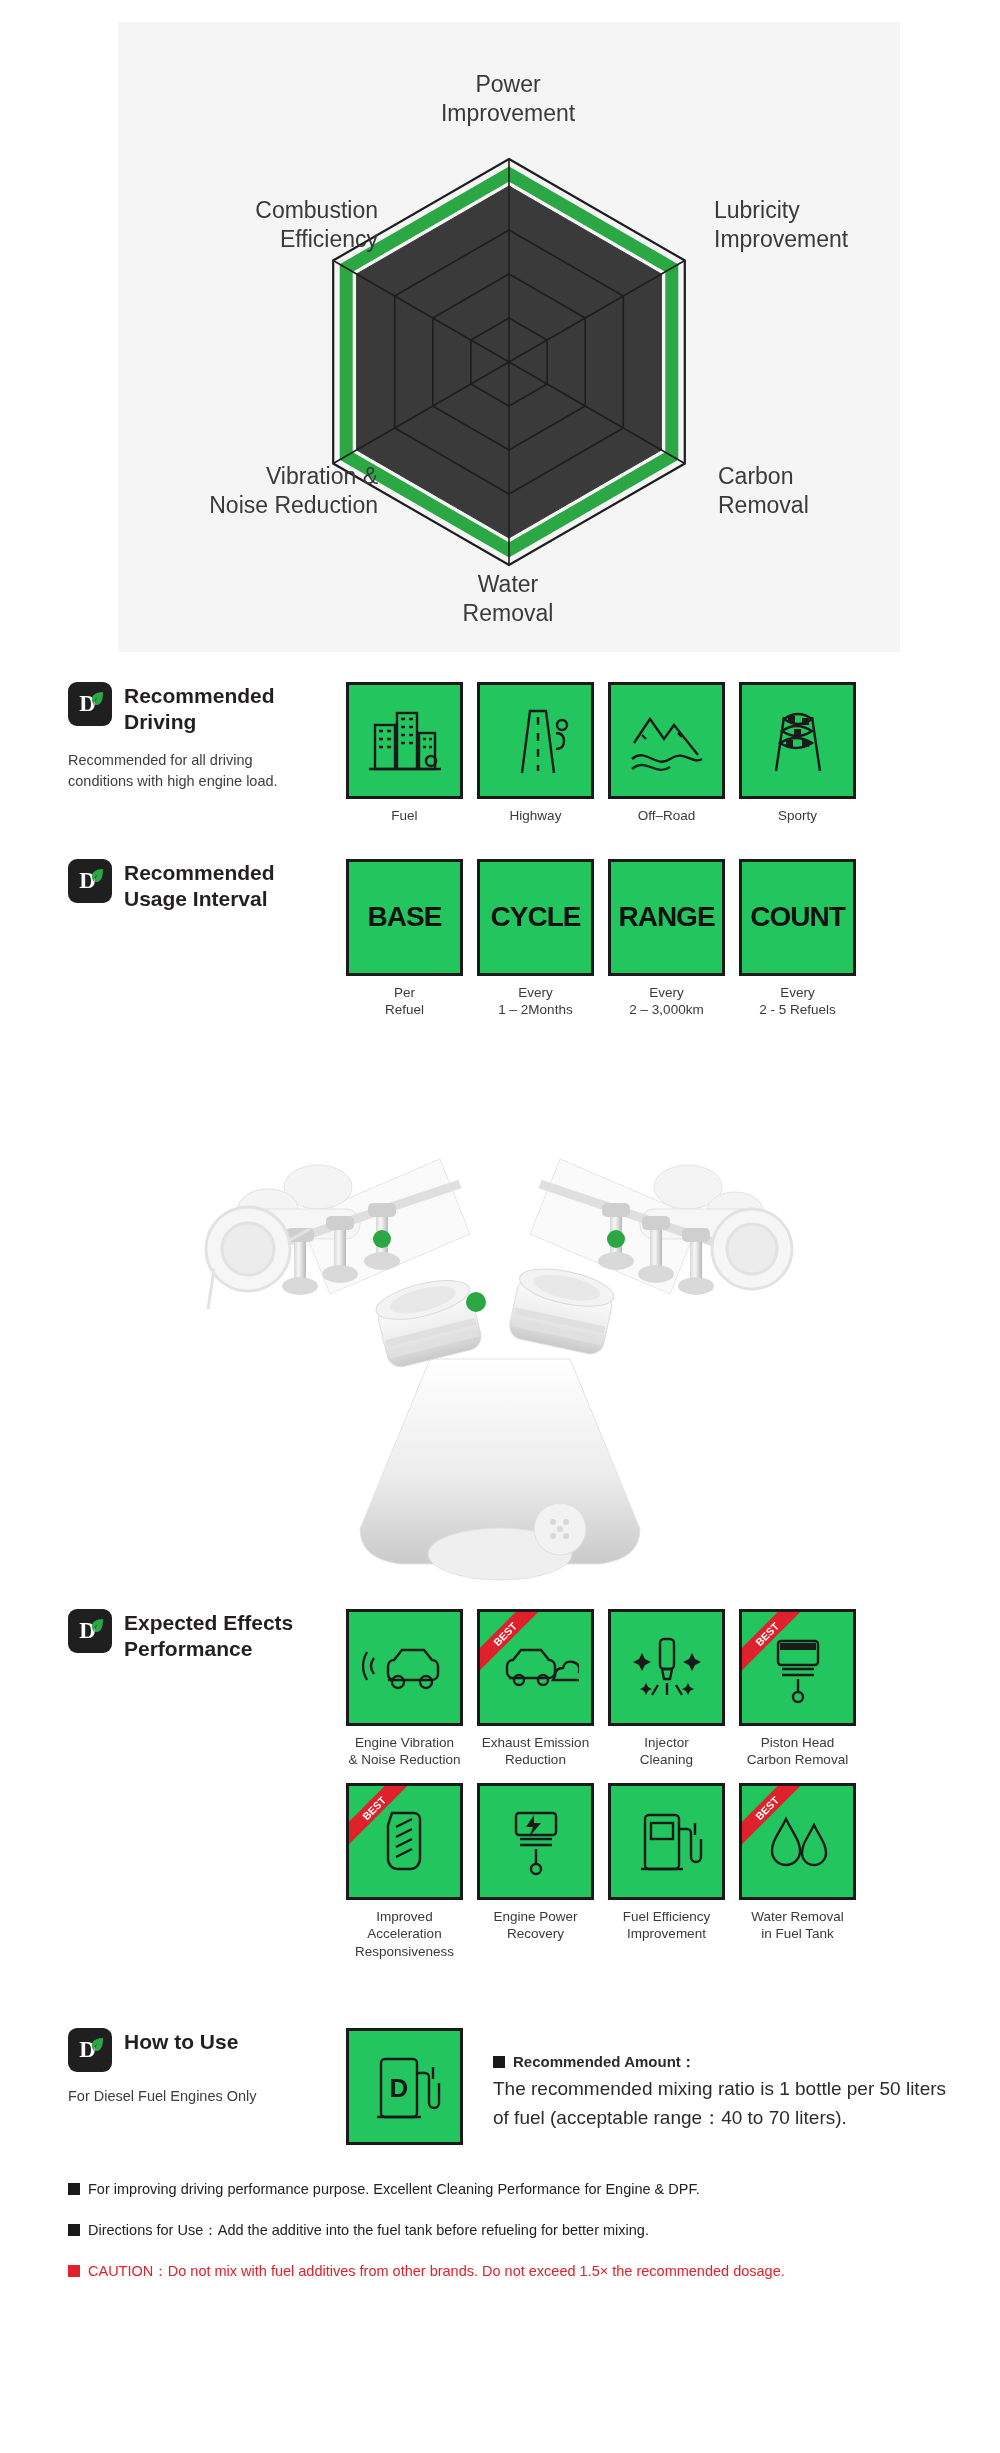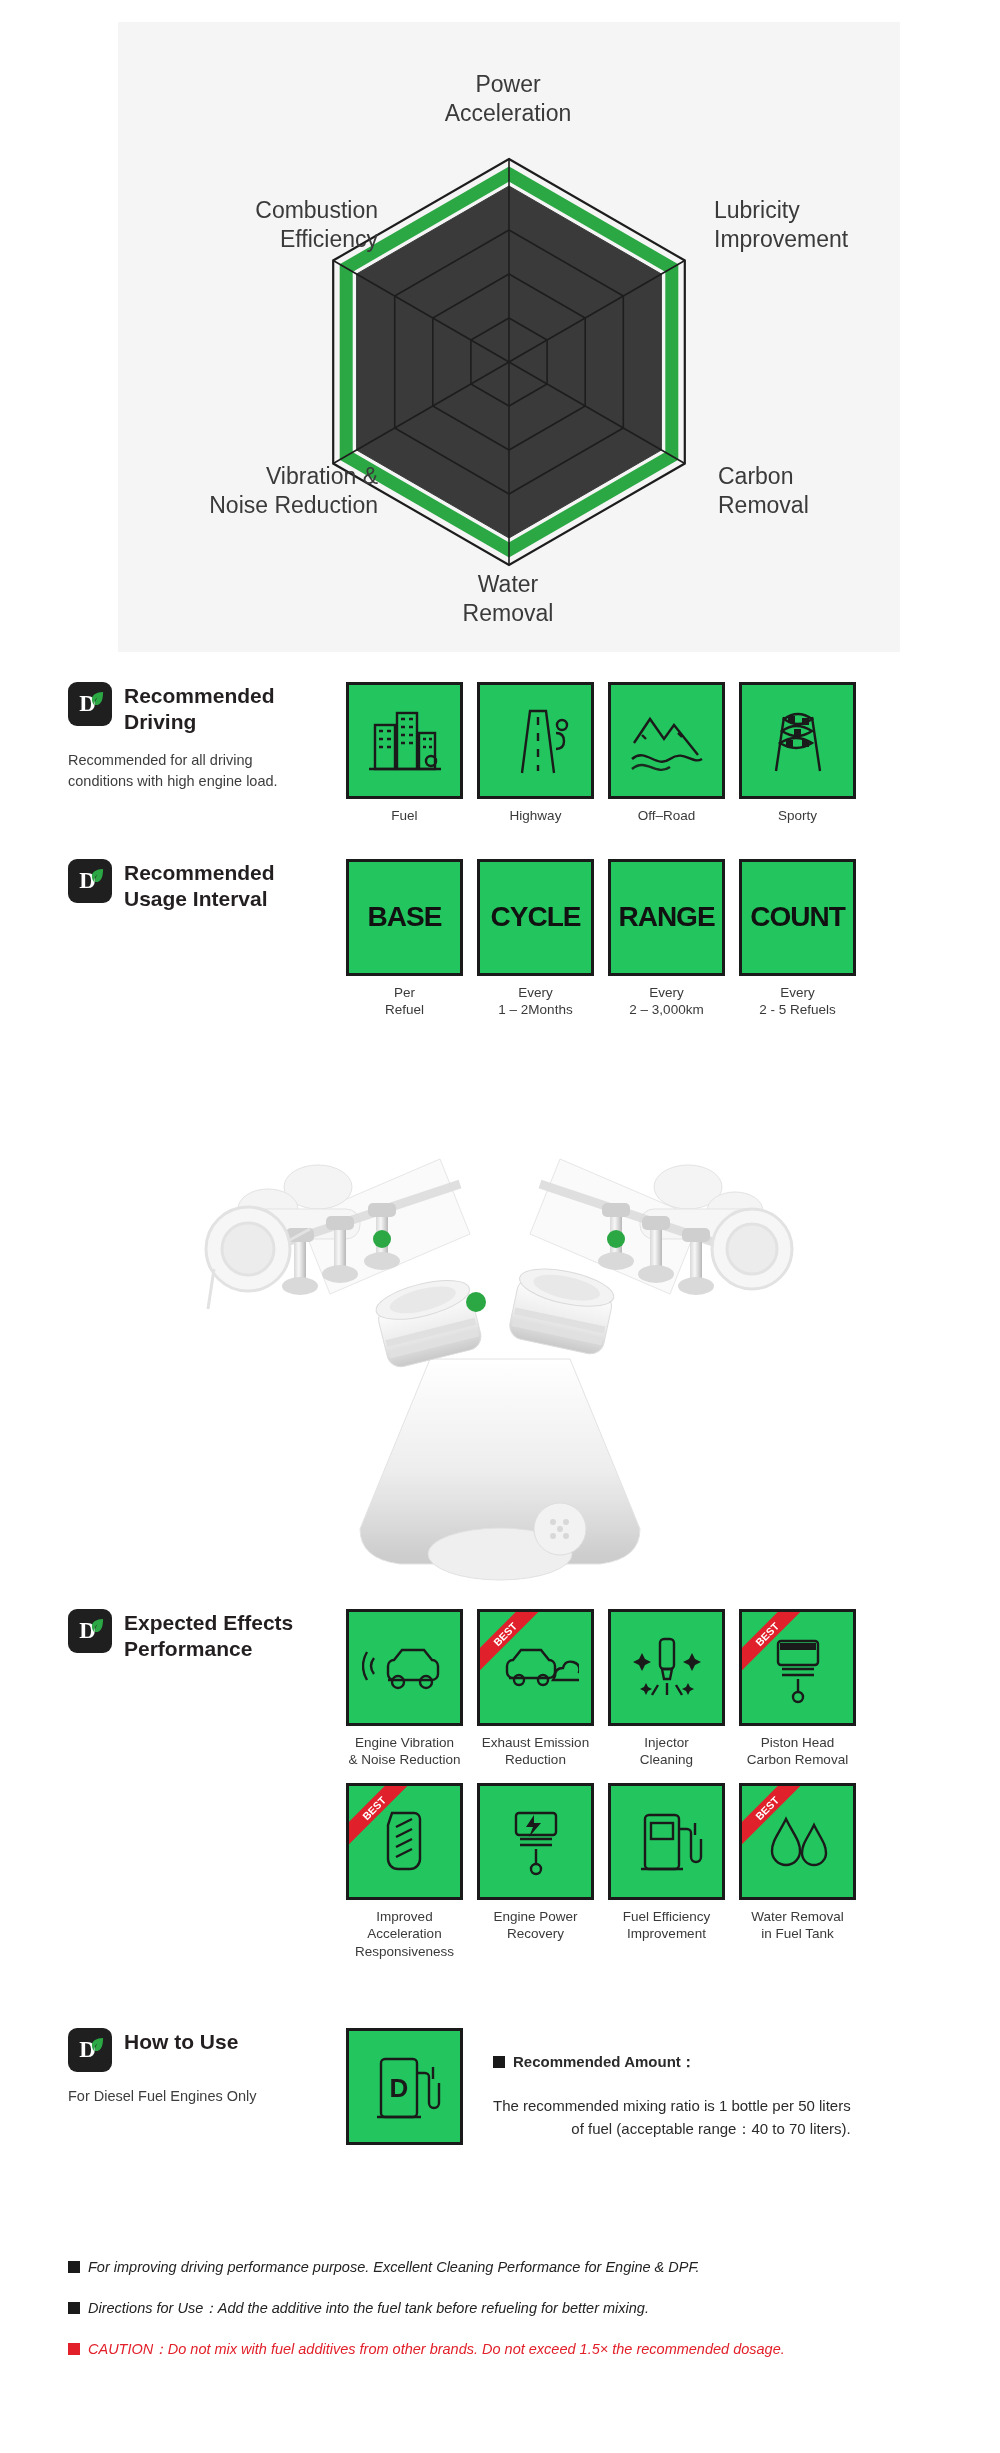--- a/index.html
+++ b/index.html
@@ -177,27 +177,26 @@
     color: #2b2b2b;
   }
   .bullet-sq {
     display: inline-block;
     width: 12px; height: 12px;
     background: #1a1a1a;
     margin-right: 8px;
     vertical-align: -1px;
   }
   .howto-title { font-weight: bold; font-size: 15px; }
-  .howto-body { margin-top: 20px; font-size: 15px; white-space: pre-line; text-align: right; }
+  .howto-body { margin-top: 0; font-size: 19px; white-space: pre-line; }
 
   
   .footer-notes {
-    margin: 112px 0 0 68px;
+    margin: 34px 0 0 68px;
     width: 880px;
-    font-style: italic;
   }
   .fn-line {
     display: flex;
     align-items: flex-start;
     font-size: 14.5px;
     line-height: 1.5;
     color: #222;
     margin-bottom: 19px;
   }
   .fn-line .bullet-sq { margin-top: 4px; flex: 0 0 auto; }
@@ -230,21 +229,21 @@
             <line x1="0" y1="0" x2="175.8" y2="-101.5"></line>
             <line x1="0" y1="0" x2="175.8" y2="101.5"></line>
             <line x1="0" y1="0" x2="0" y2="203"></line>
             <line x1="0" y1="0" x2="-175.8" y2="101.5"></line>
             <line x1="0" y1="0" x2="-175.8" y2="-101.5"></line>
           </g>
         </g>
       </svg>
     </div>
     <div class="radar-label" style="left:300px; top:48px; width:180px;">Power
-Acceleration</div>
+Improvement</div>
     <div class="radar-label" style="left:596px; top:174px; width:180px; text-align:left;">Lubricity
 Improvement</div>
     <div class="radar-label" style="left:600px; top:440px; width:170px; text-align:left;">Carbon
 Removal</div>
     <div class="radar-label" style="left:300px; top:548px; width:180px;">Water
 Removal</div>
     <div class="radar-label" style="left:20px; top:440px; width:240px; text-align:right;">Vibration &amp;
 Noise Reduction</div>
     <div class="radar-label" style="left:40px; top:174px; width:220px; text-align:right;">Combustion
 Efficiency</div>

